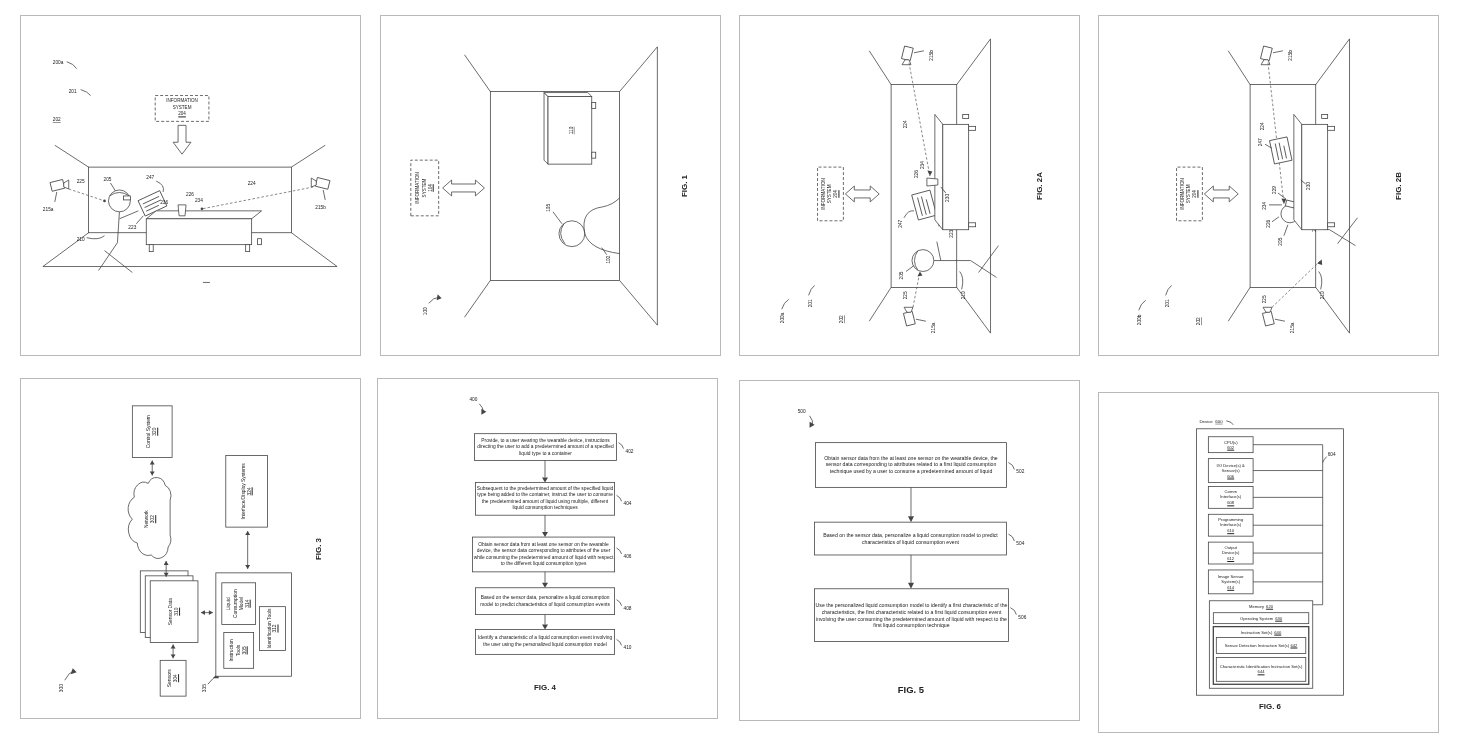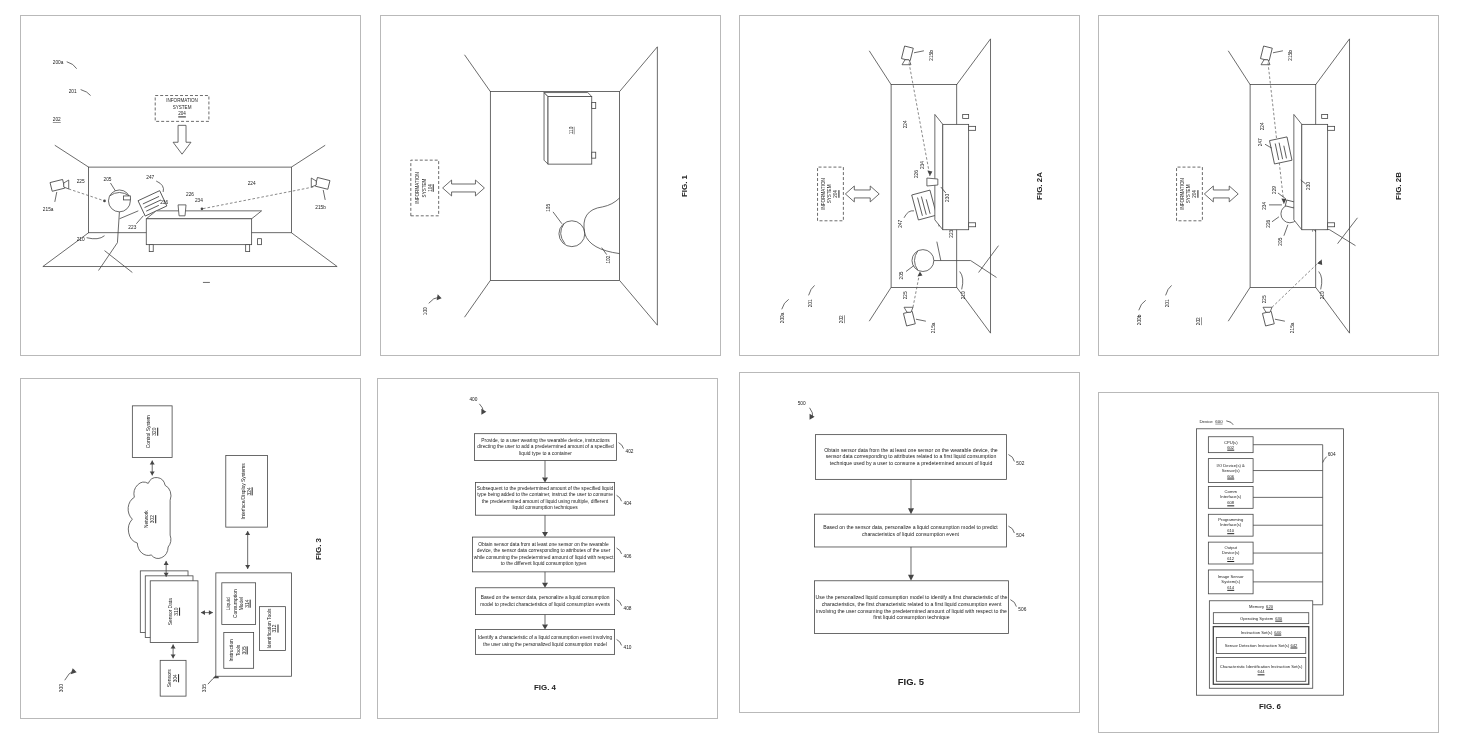--- a/index.html
+++ b/index.html
@@ -502,21 +502,21 @@
   <foreignObject x="98" y="252" width="140" height="25"><div class="fo" xmlns="http://www.w3.org/1999/xhtml">
     <span>Identify a characteristic of a liquid consumption event involving the user using the personalized liquid consumption model</span>
           </div></foreignObject>
   <path class="s" d="M240,262 q4,2 5,6"></path>
   <text x="247" y="272">410</text>
 
   <text x="168" y="313" text-anchor="middle" class="cap">FIG. 4</text>
 </svg>
 </div>
 
-<div class="page" style="left:739px;top:372px;">
+<div class="page" style="left:739px;top:380px;">
 <svg viewBox="0 0 341 341">
   <text x="58" y="32">500</text>
   <path class="s" d="M70,35 q4,5 3,10"></path>
   <polygon class="f" points="70,41 75,44 70,47"></polygon>
 
   <rect class="sf" x="76" y="62" width="192" height="45"></rect>
   <foreignObject x="76" y="62" width="192" height="45"><div class="fo fo5" xmlns="http://www.w3.org/1999/xhtml">
     <span>Obtain sensor data from the at least one sensor on the wearable device, the sensor data corresponding to attributes related to a first liquid consumption technique used by a user to consume a predetermined amount of liquid</span>
           </div></foreignObject>
   <path class="s" d="M270,82 q5,2 6,7"></path>

